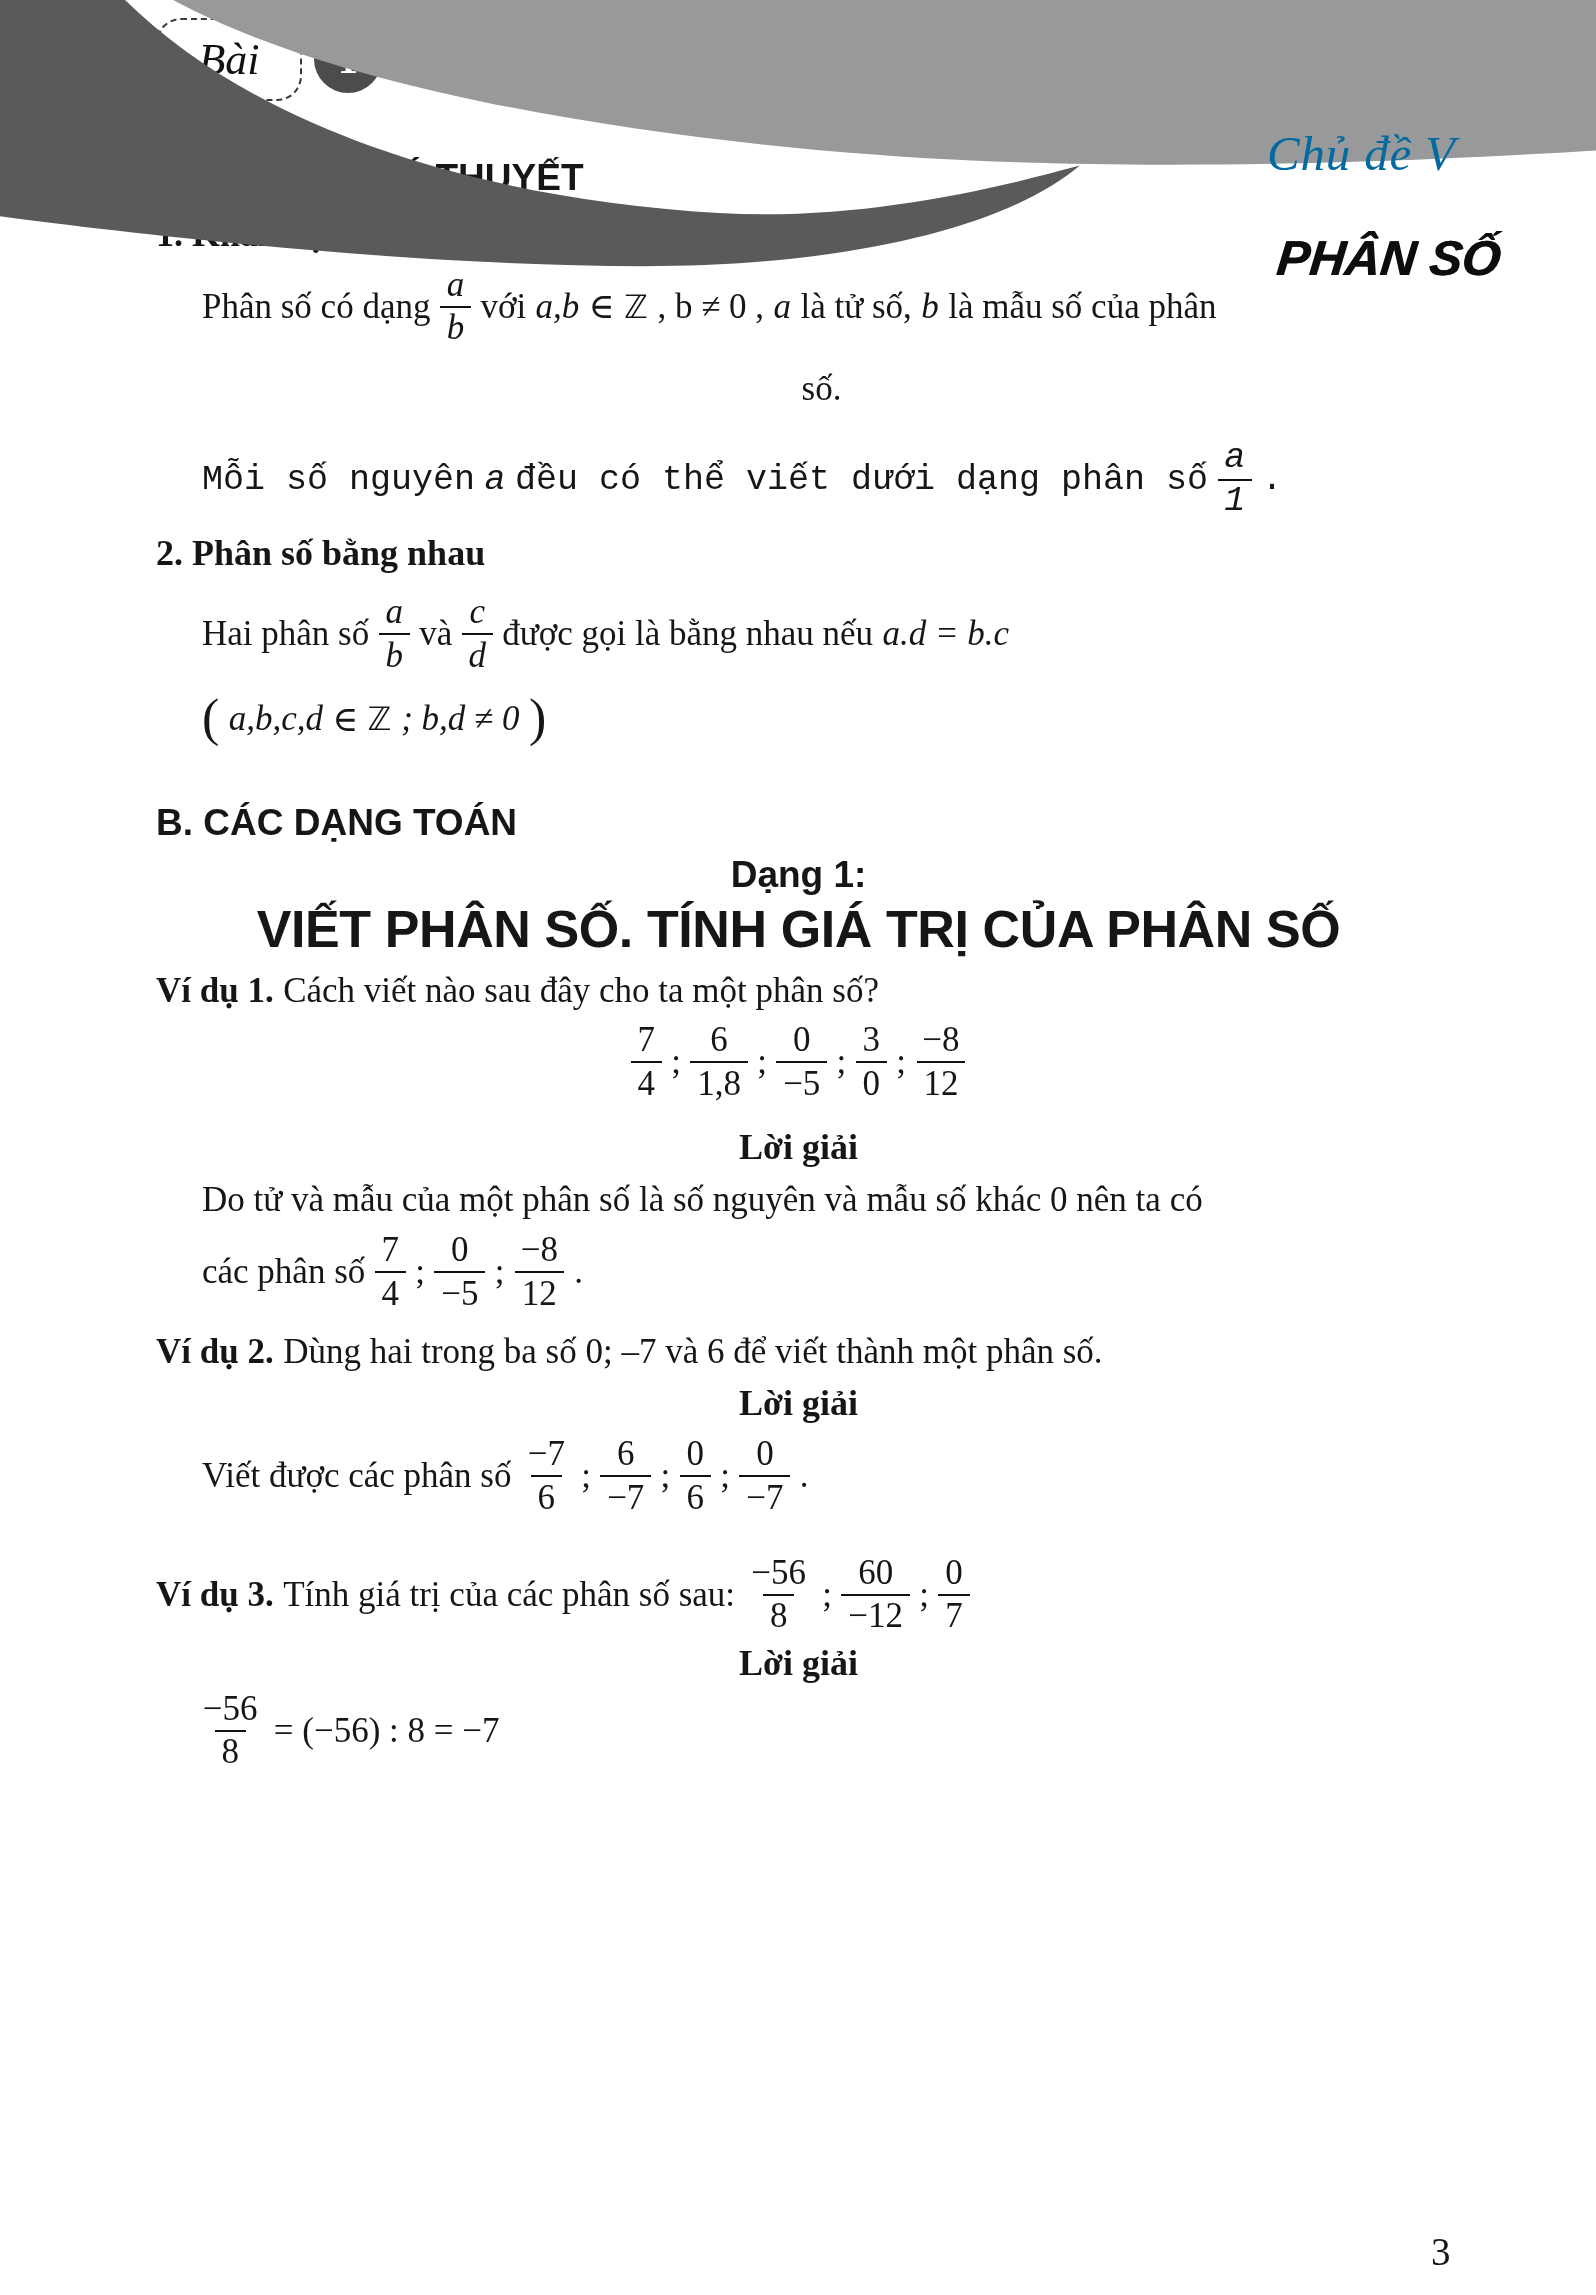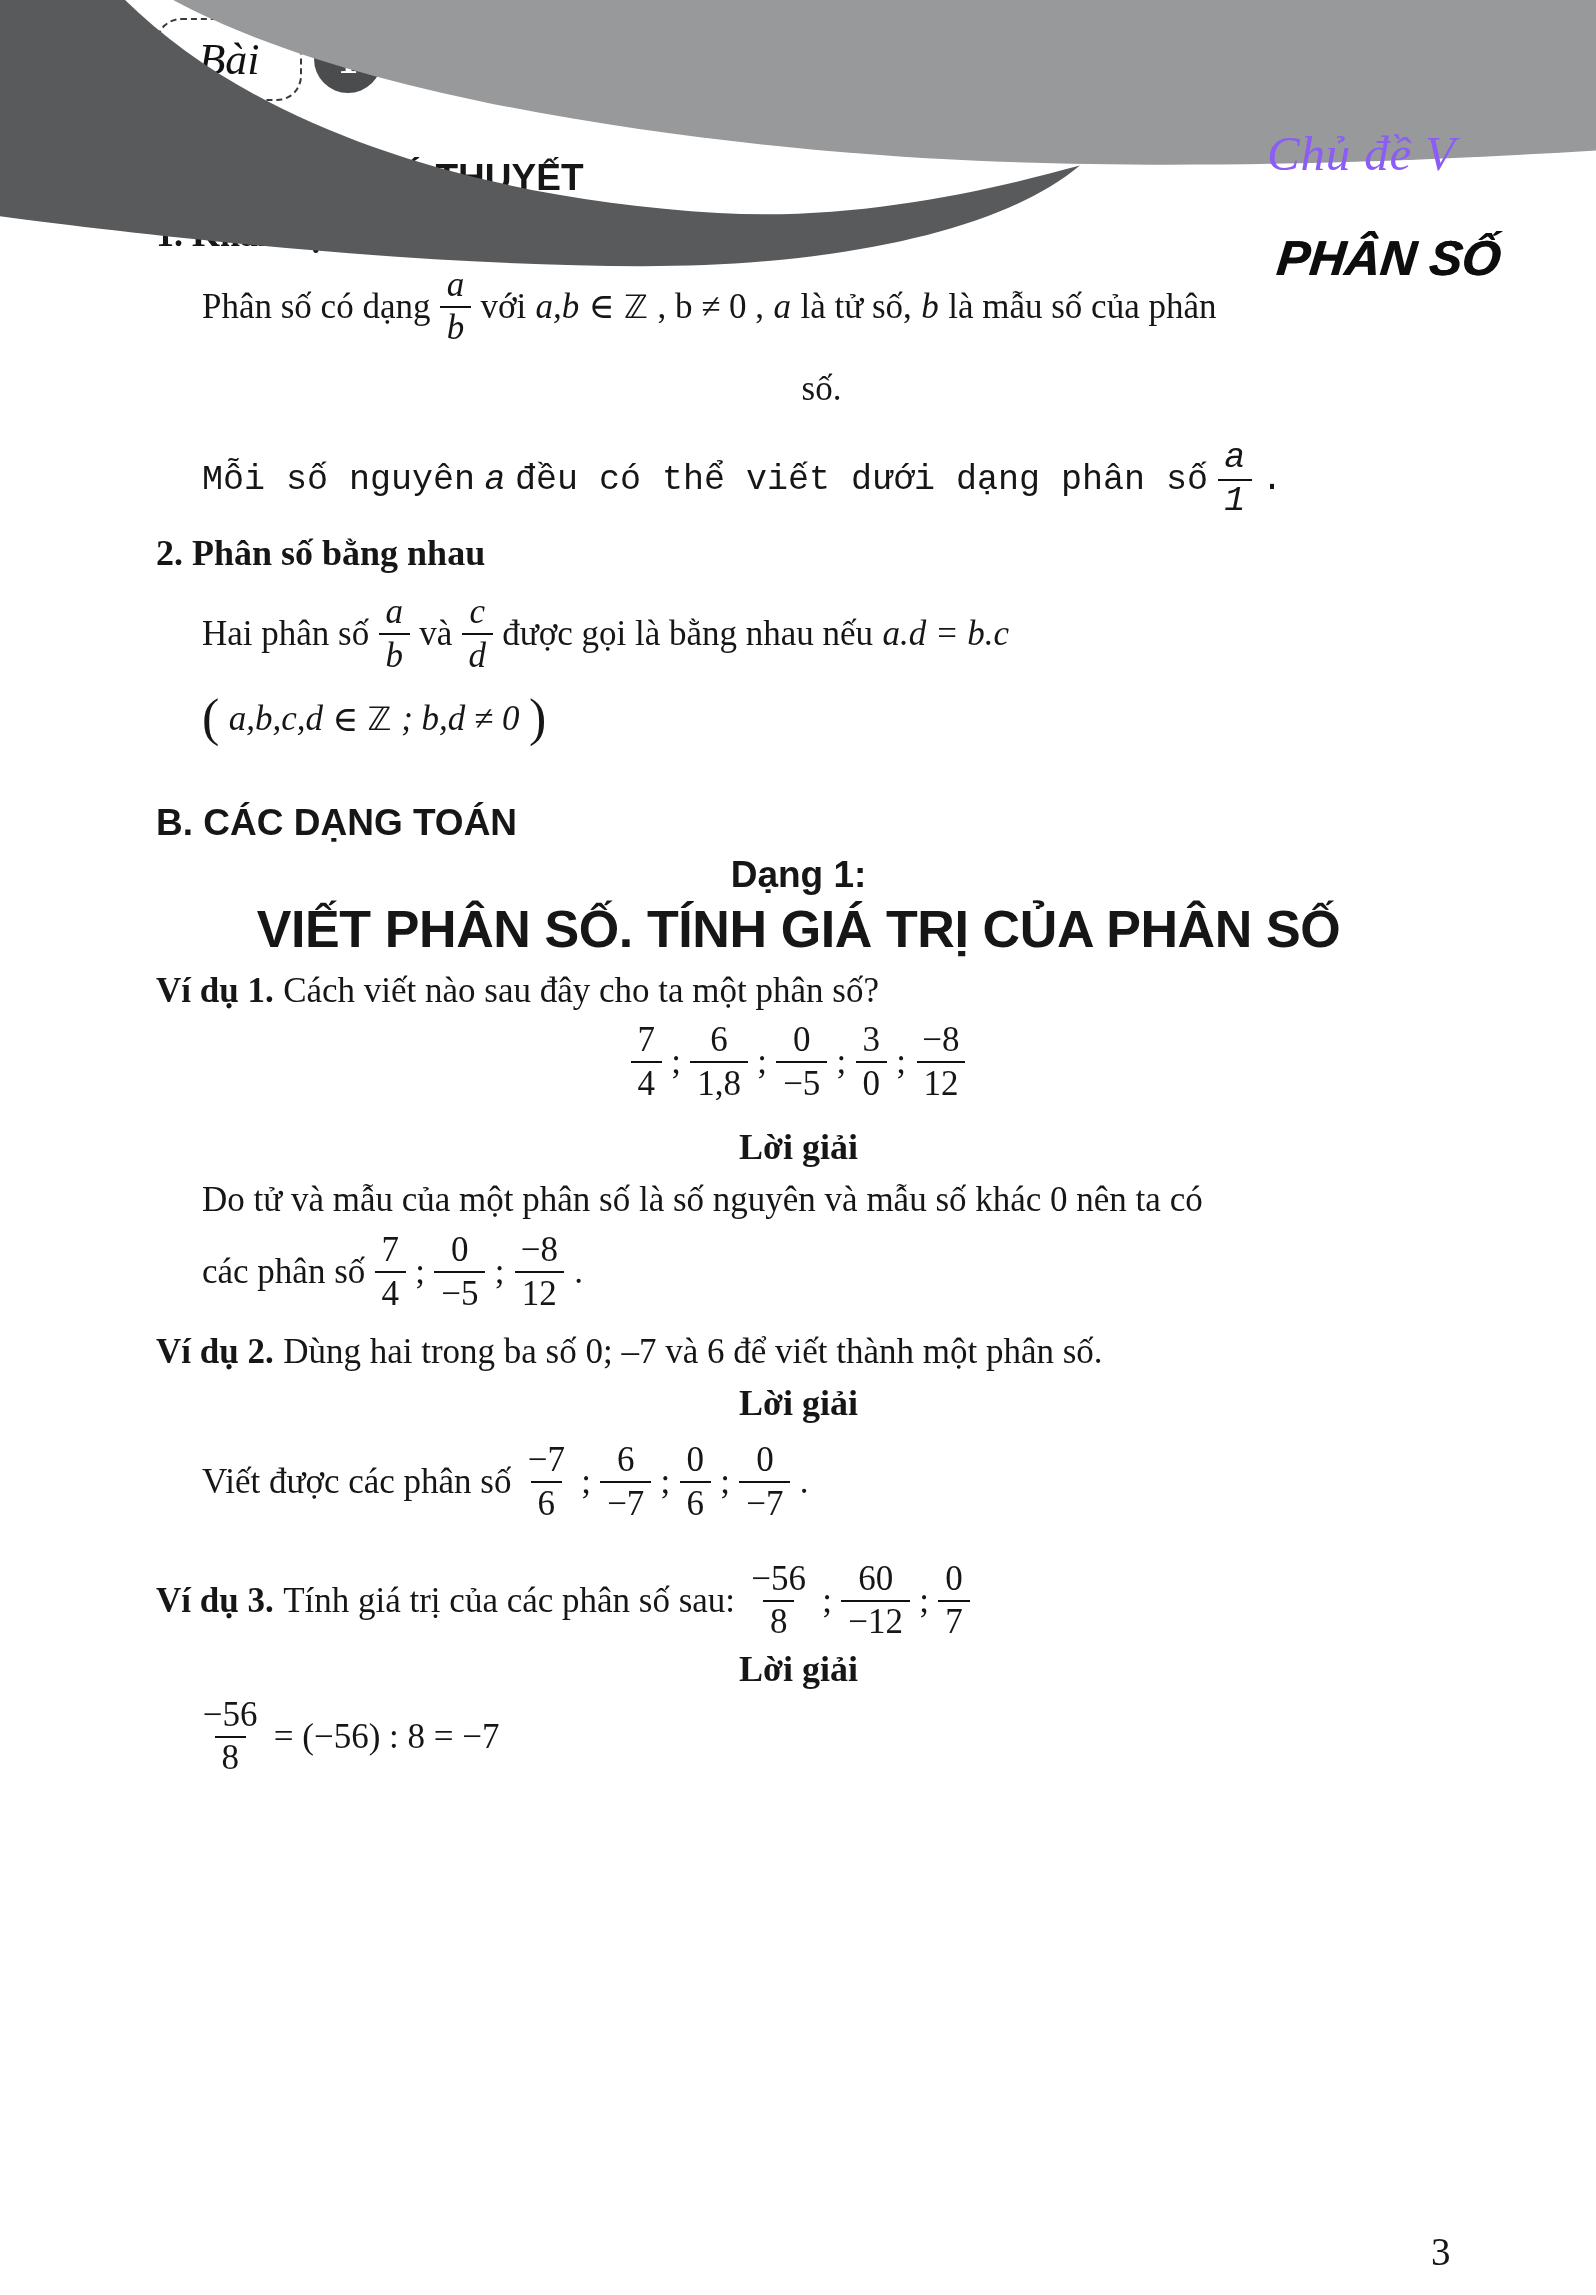--- a/index.html
+++ b/index.html
@@ -7,21 +7,21 @@
     position:relative; width:1597px; height:2295px; background:#ffffff;
     overflow:hidden; color:#161616;
     font-family:"Liberation Serif","DejaVu Serif",serif;
     font-size:35px;
   }
   
   .band { position:absolute; top:0; left:0; width:1597px; height:338px; }
   .chapter-label {
     position:absolute; top:125px; left:1267px; width:279px;
     font-style:italic; font-size:49px; letter-spacing:0.8px;
-    font-family:"Liberation Serif","DejaVu Serif",serif; color:#8b5cf6;
+    font-family:"Liberation Serif","DejaVu Serif",serif; color:#0369a1;
   }
   .chapter-title {
     position:absolute; top:230px; left:1277px; width:279px;
     font-family:"Liberation Sans","DejaVu Sans",sans-serif;
     font-weight:bold; font-style:italic; font-size:49px; letter-spacing:0px;
     transform:skewX(-6deg); color:#0d0d0d;
     text-shadow:0.8px 0 #0d0d0d;
   }
   
   .lesson-row { display:flex; align-items:center; margin:17px 156px 0 156px; height:84px; }
@@ -72,21 +72,21 @@
   .mt-b   { margin-top:53px; }
   .mt-d1  { margin-top:10px; }
   .mt-d2  { margin-top:3.4px; }
   .mt-vd1 { margin-top:12px; }
   .mt-fr1 { margin-top:8.4px; }
   .mt-lg1 { margin-top:22px; }
   .mt-sl1 { margin-top:12px;align-items:flex-end; }
   .mt-sl2 { margin-top:10px; }
   .mt-vd2 { margin-top:18.6px; }
   .mt-lg2 { margin-top:10px; }
-  .mt-sv2 { margin-top:16px; }
+  .mt-sv2 { margin-top:10px; }
   .mt-vd3 { margin-top:34px; }
   .mt-lg3 { margin-top:5px; }
   .mt-sv3 { margin-top:5px; }
 </style>
 </head>
 <body>
 
 <div class="page">
 
   <svg class="band" viewBox="0 0 1890 400" xmlns="http://www.w3.org/2000/svg" aria-hidden="true">

